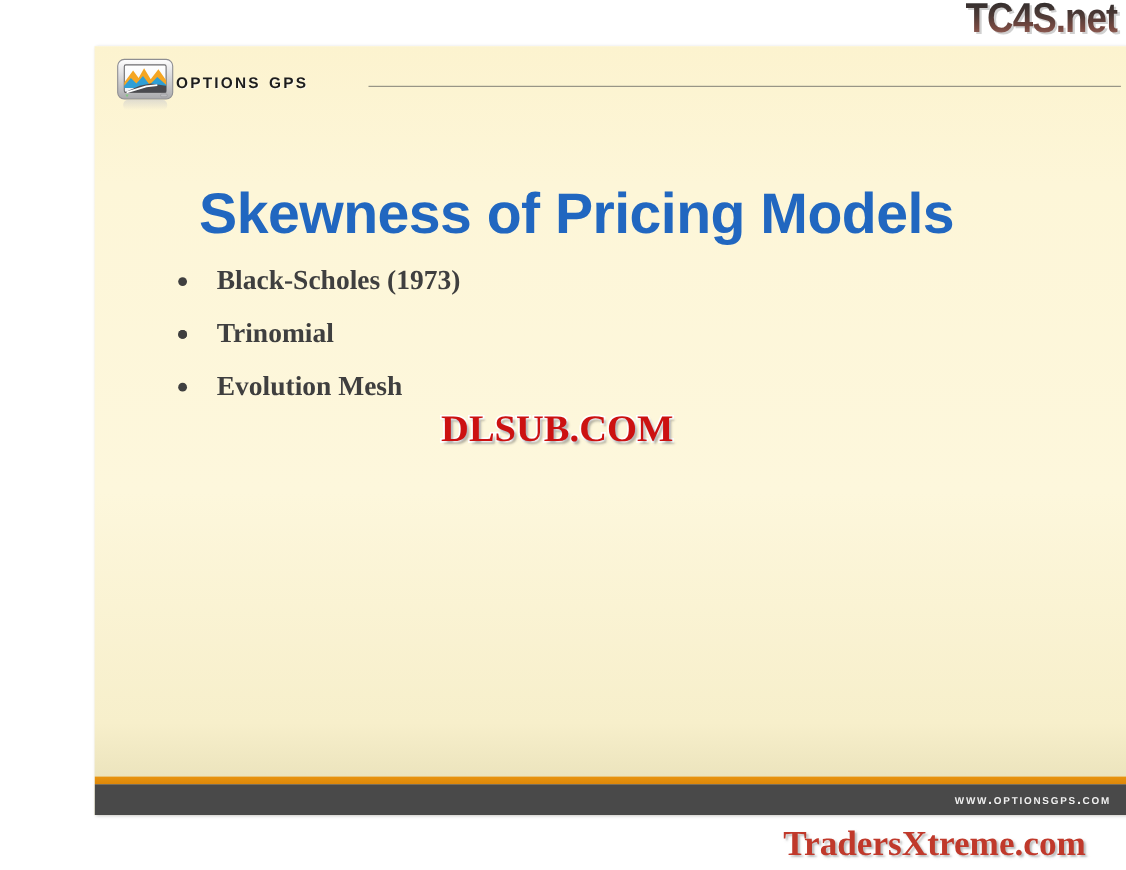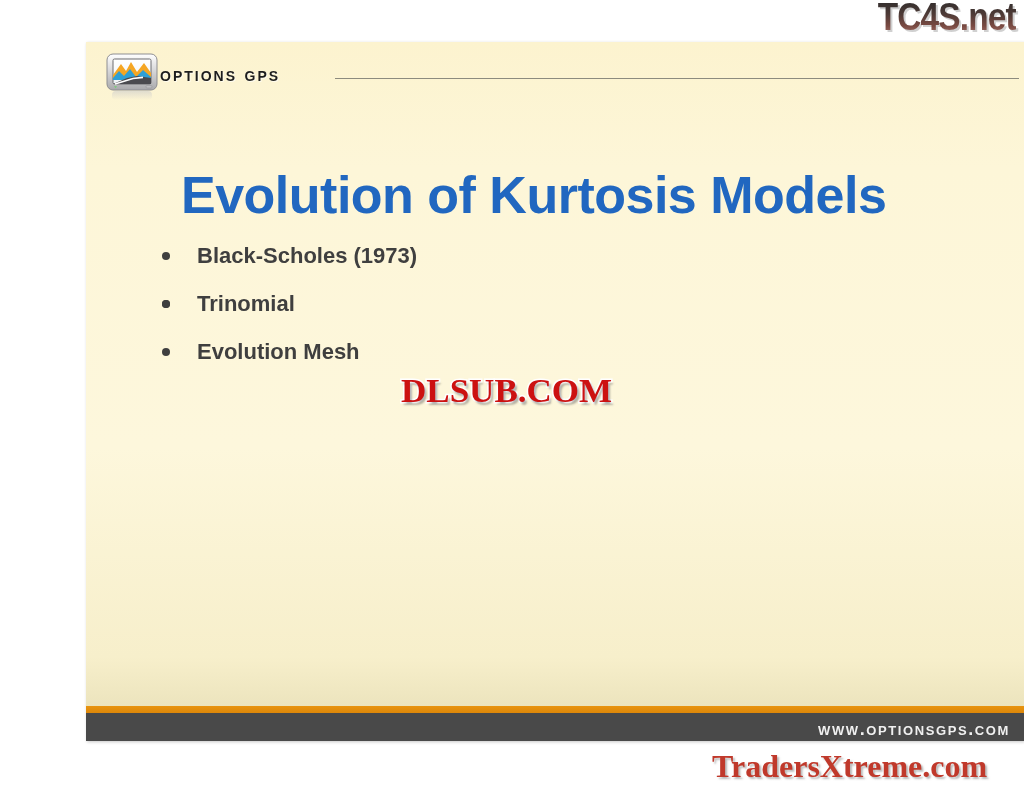--- a/index.html
+++ b/index.html
@@ -124,25 +124,26 @@
     top: 196px;
     width: 850px;
     list-style: none;
     margin: 0;
     padding: 0;
   }
   #bullet-list li {
     position: relative;
     padding-left: 43px;
     margin-bottom: 13px;
-    font-size: 22px;
+    font-size: 25px;
     font-weight: bold;
     color: #3f3f3f;
     line-height: 35px;
     white-space: nowrap;
+    font-family: Liberation Serif, serif;
   }
   #bullet-list li .bullet-dot {
     position: absolute;
     left: 8px;
     top: 14px;
     width: 8px;
     height: 8px;
     background: #3f3f3f;
     border-radius: 50%;
   }
@@ -179,21 +180,21 @@
     left: 0;
     bottom: 0;
     width: 100%;
     height: 28px;
     background: #494949;
   }
   #footer-url {
     position: absolute;
     right: 14px;
     top: 6px;
-    font-size: 18px;
+    font-size: 13px;
     font-weight: bold;
     letter-spacing: 1.6px;
     color: #f0f0f0;
     font-variant: small-caps;
     text-transform: lowercase;
     white-space: nowrap;
   }
 
   
   #tx-brand {
@@ -253,21 +254,21 @@
         <polygon points="11,35 14,35 12.5,37.5" fill="#7ec87e"></polygon>
 
         <rect x="9" y="40" width="40" height="9" rx="4" fill="url(#reflGrad)"></rect>
       </svg>
     </span>
 
     <div id="header-title">Options GPS</div>
     <div id="header-rule"></div>
   </div>
 
-  <h1 id="slide-title">Evolution of Kurtosis Models</h1>
+  <h1 id="slide-title">Skewness of Pricing Models</h1>
 
   <ul id="bullet-list">
     <li>
       <span class="bullet-dot"></span>
       <span>Black-Scholes  (1973)</span>
     </li>
     <li>
       <span class="bullet-dot"></span>
     </li>
     <li>

